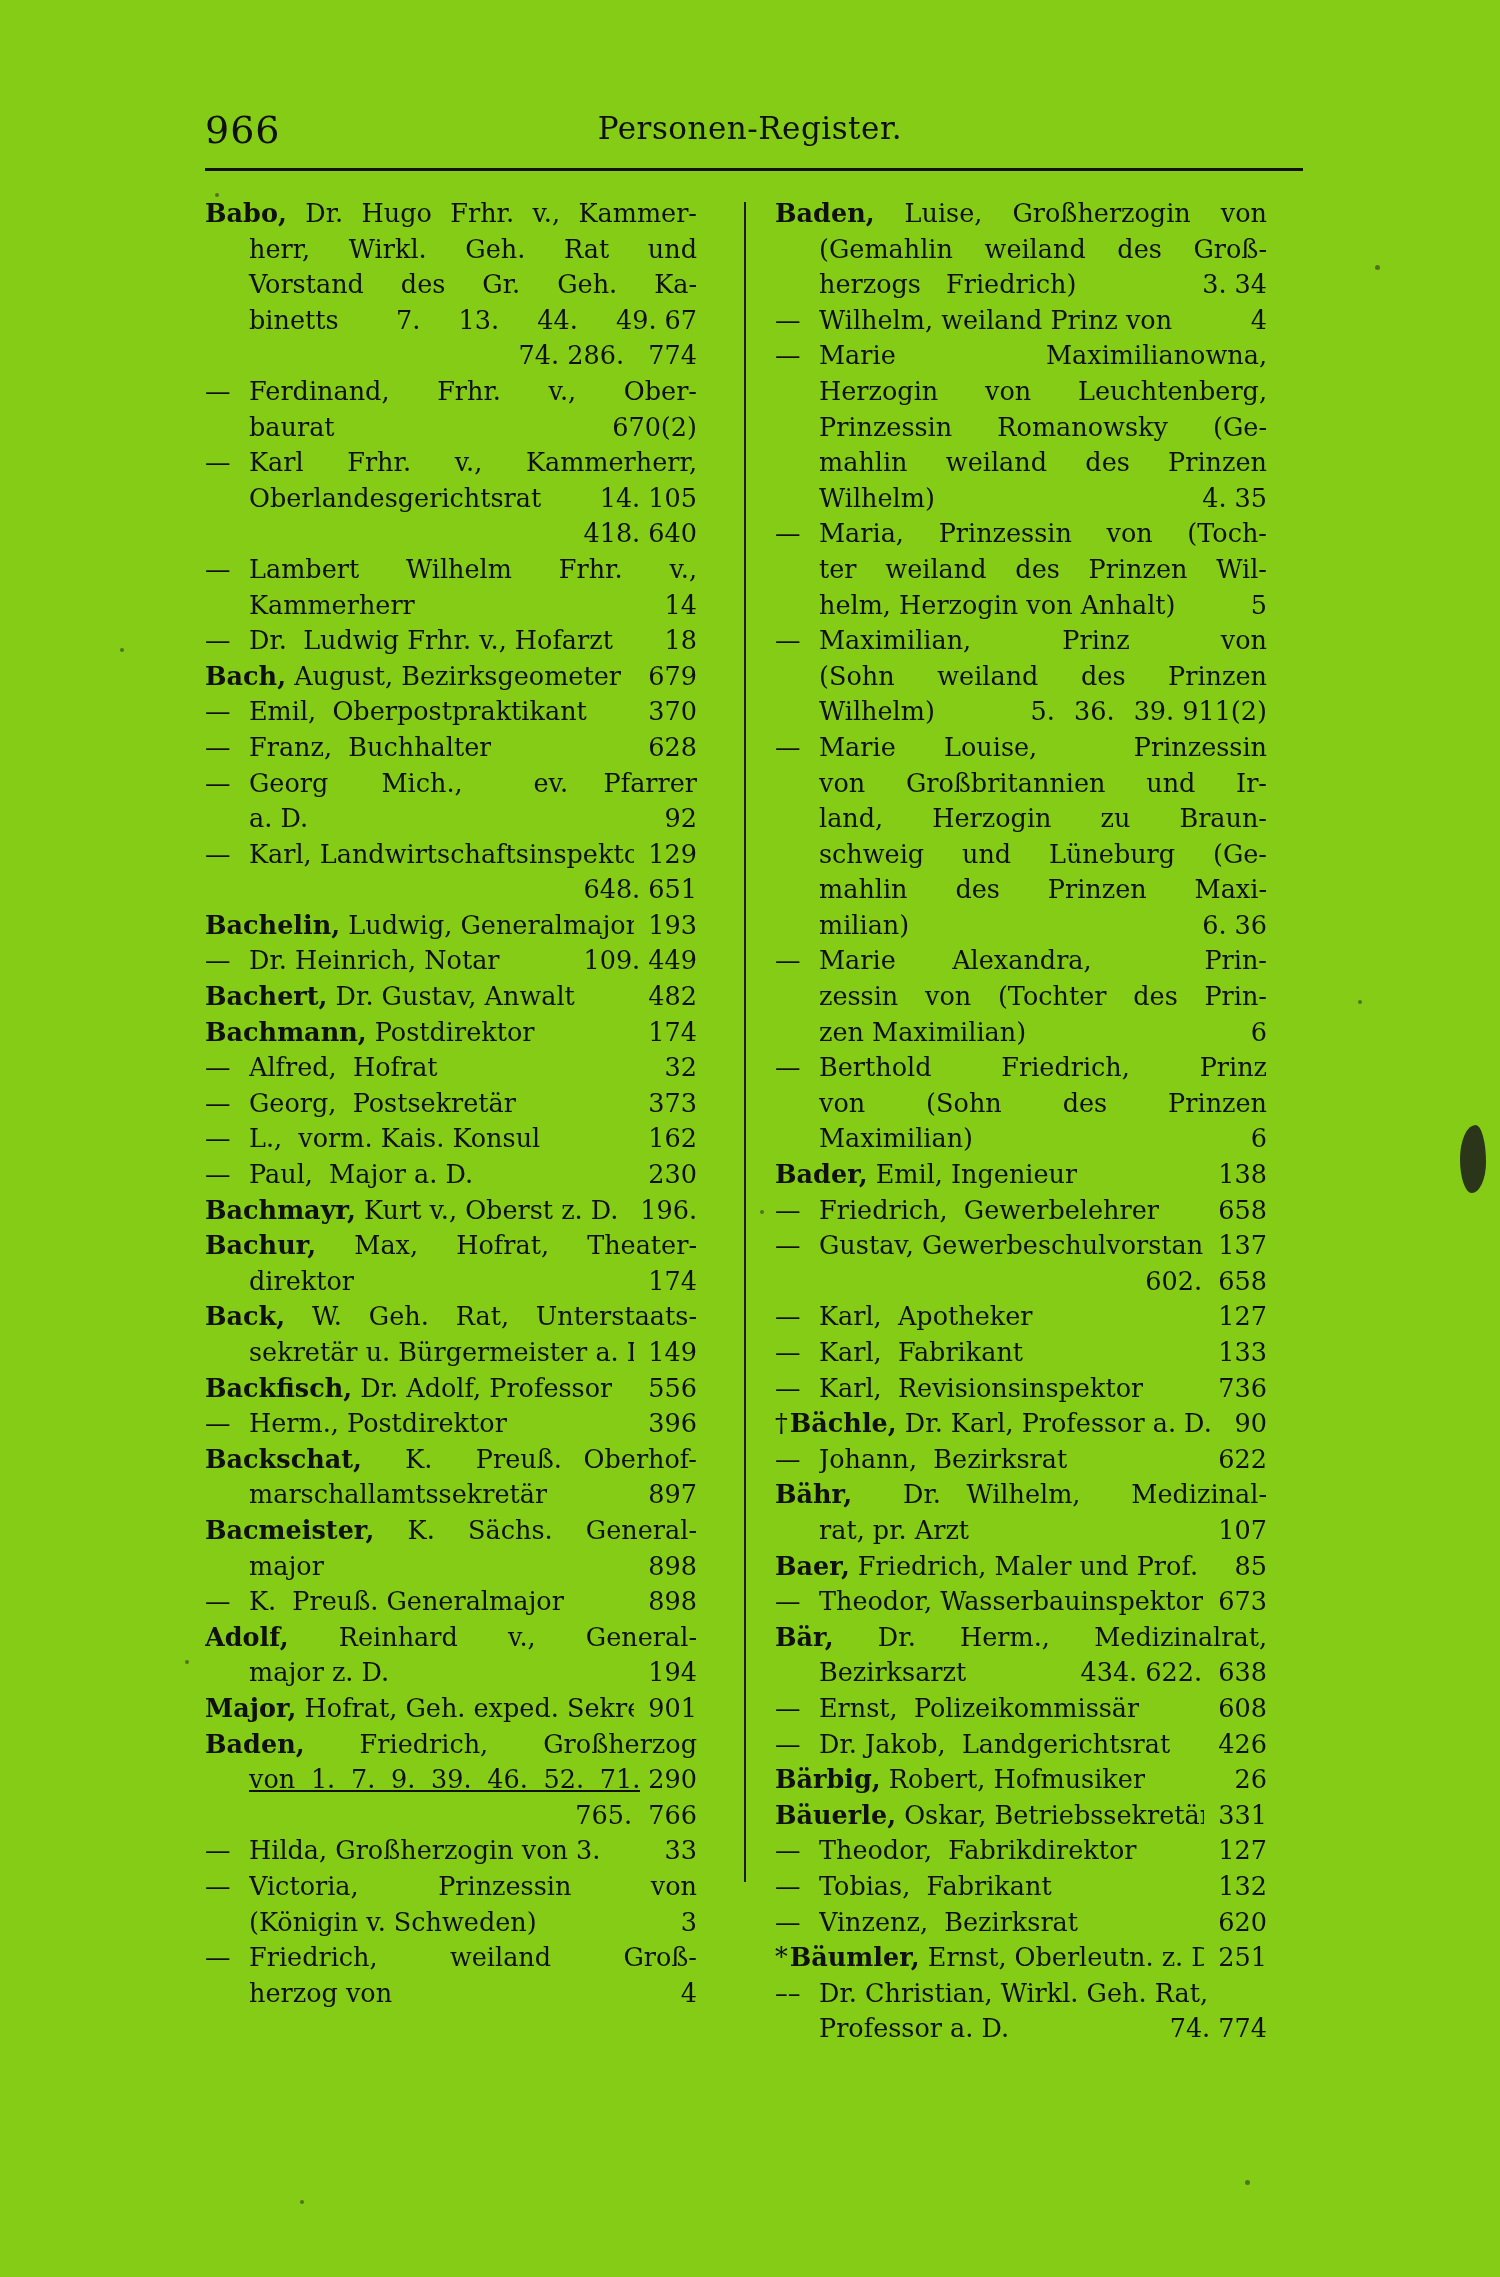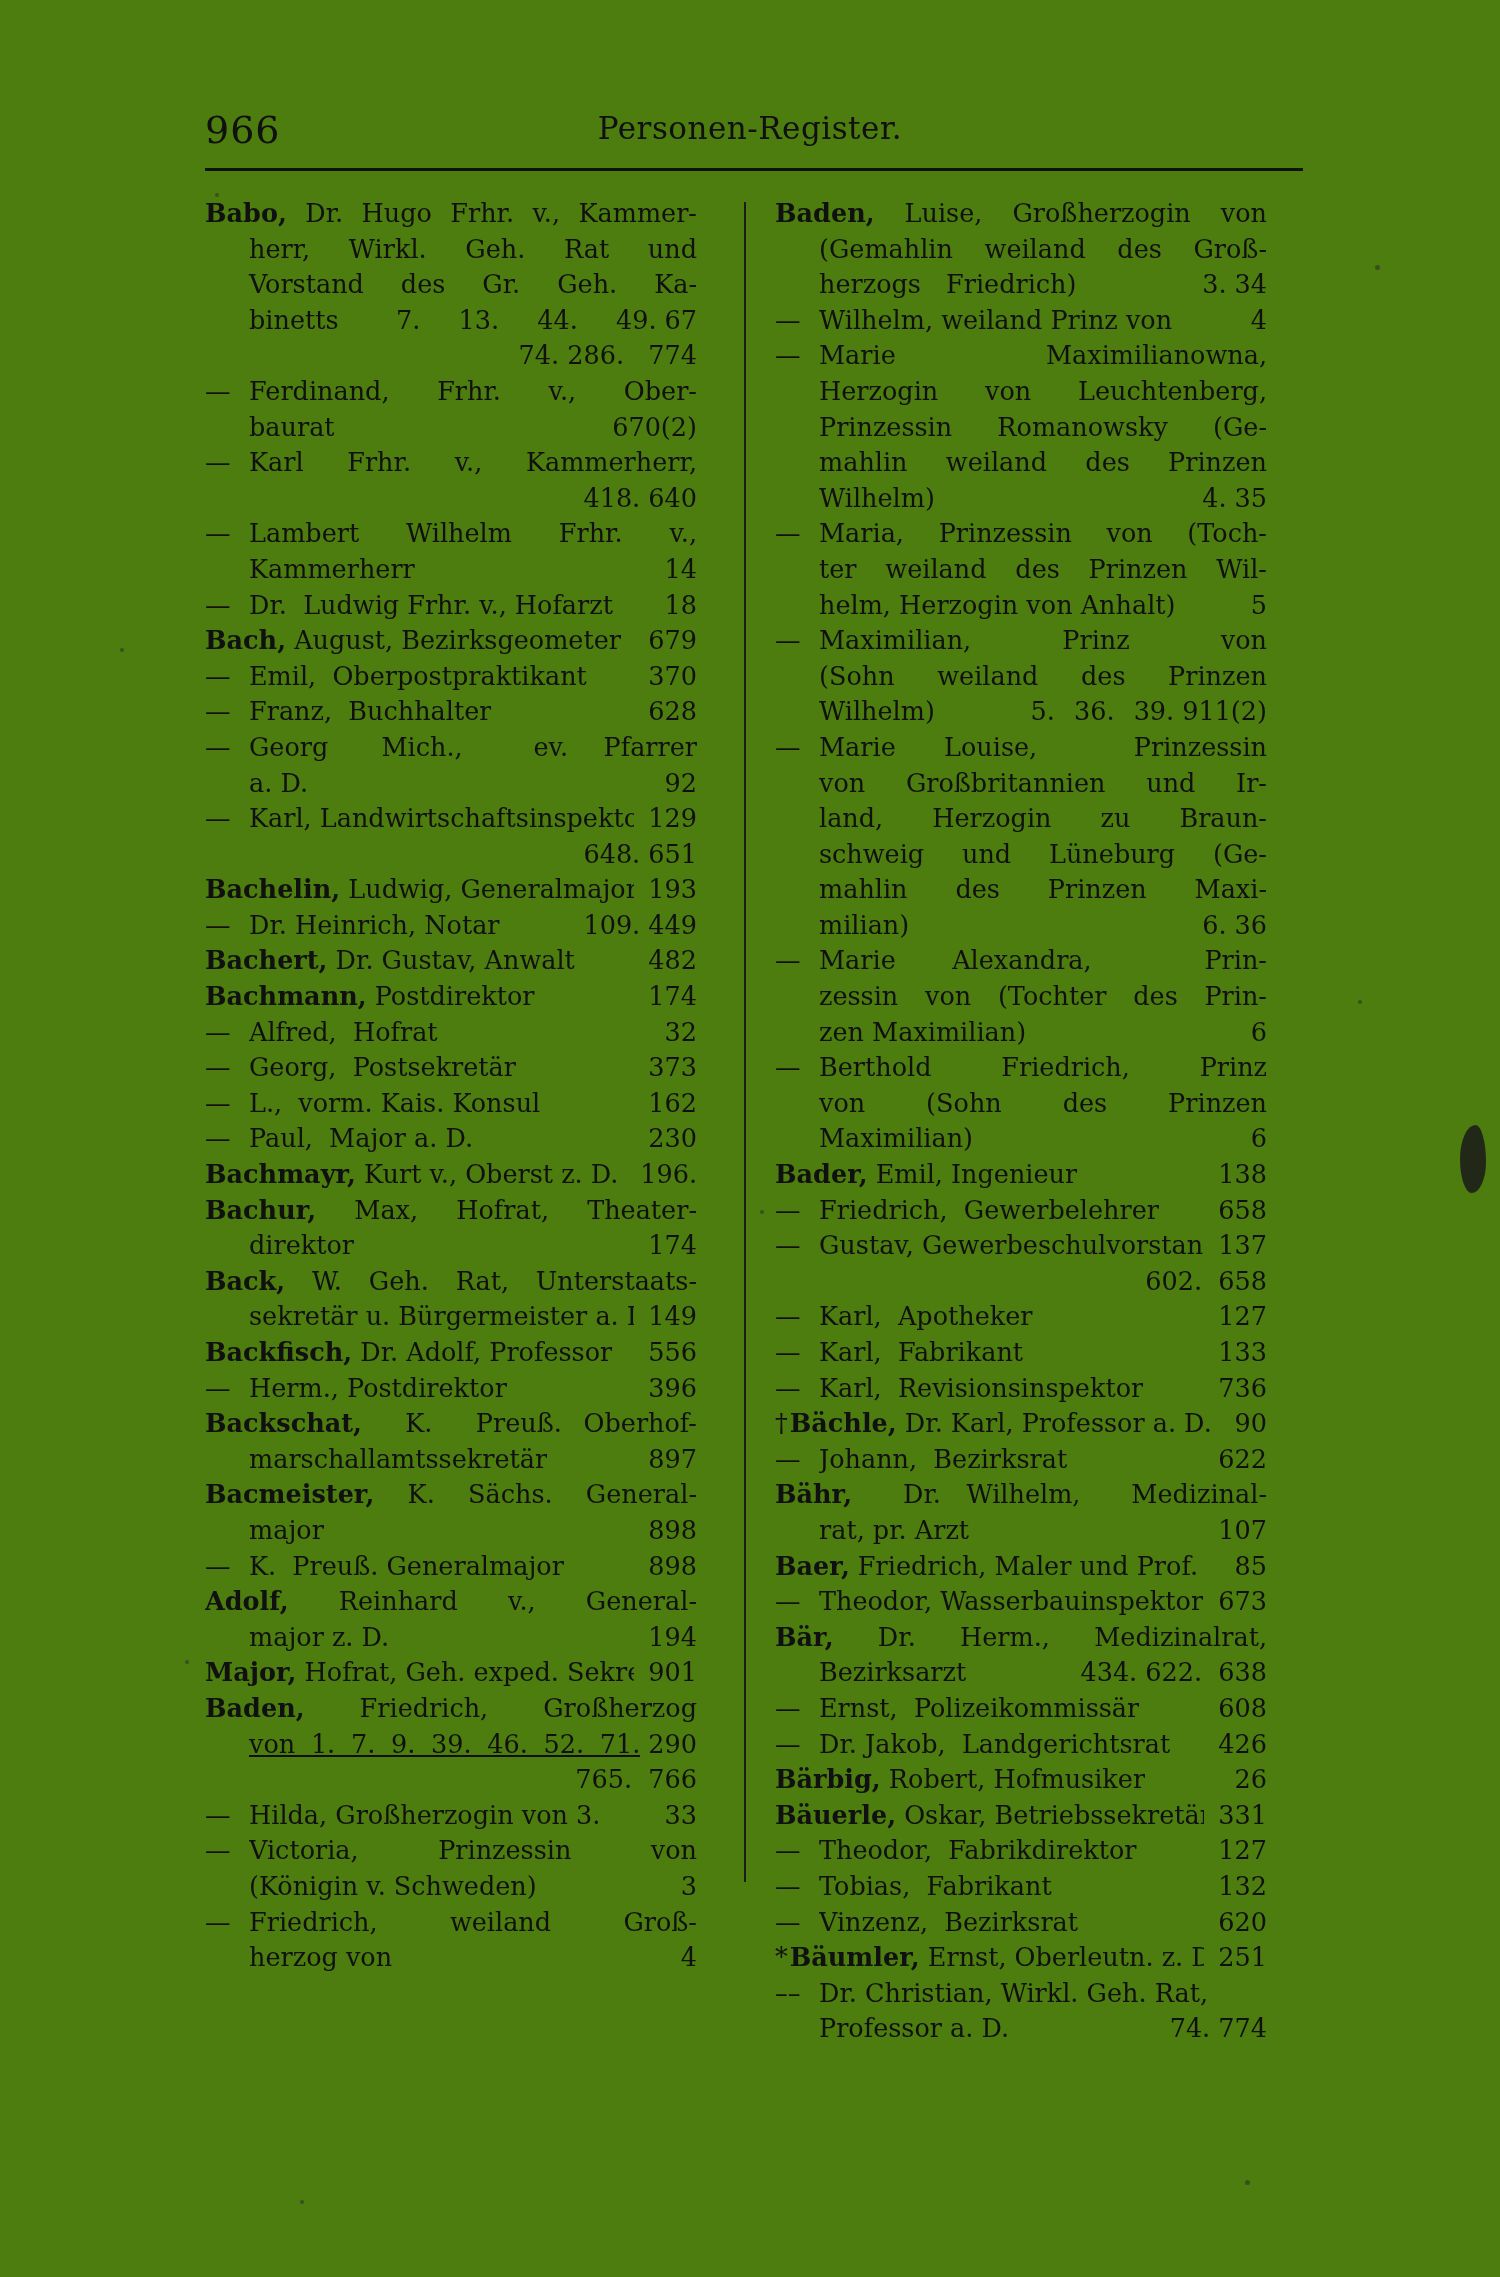--- a/index.html
+++ b/index.html
@@ -13,21 +13,21 @@
     position: relative;
     font-family: "DejaVu Serif", "Liberation Serif", serif;
     color: #101010;
     overflow: hidden;
   }
 
   
   .page-sheet {
     position: absolute;
     inset: 0;
-    background: #4d7c0f;
+    background: #84cc16;
   }
 
   
   .running-head {
     position: absolute;
     left: 205px;
     top: 108px;
     width: 1090px;
     height: 50px;
   }
@@ -172,20 +172,21 @@
           <div class="line just"><span class="txt ind1" style="flex: 1 1 auto; display: block; text-align: justify; text-align-last: justify;">Vorstand des Gr. Geh. Ka-</span></div>
           <div class="line just"><span class="txt ind1" style="flex: 1 1 auto; display: block; text-align: justify; text-align-last: justify;">binetts   7.  13.  44.  49.</span><span class="pg">67</span></div>
           <div class="line pgonly"><span class="pg">74. 286.   774</span></div>
         </div>
         <div class="entry">
           <div class="line just"><span class="dash">— </span><span class="txt" style="flex: 1 1 auto; display: block; text-align: justify; text-align-last: justify;">Ferdinand,  Frhr.  v.,  Ober-</span></div>
           <div class="line"><span class="txt ind1">baurat</span><span class="filler"></span><span class="pg">670(2)</span></div>
         </div>
         <div class="entry">
           <div class="line just"><span class="dash">— </span><span class="txt" style="flex: 1 1 auto; display: block; text-align: justify; text-align-last: justify;">Karl  Frhr.  v.,  Kammerherr,</span></div>
+          <div class="line"><span class="txt ind1">Oberlandesgerichtsrat</span><span class="filler"></span><span class="pg">14. 105</span></div>
           <div class="line pgonly"><span class="pg">418. 640</span></div>
         </div>
         <div class="entry">
           <div class="line just"><span class="dash">— </span><span class="txt" style="flex: 1 1 auto; display: block; text-align: justify; text-align-last: justify;">Lambert  Wilhelm  Frhr.  v.,</span></div>
           <div class="line"><span class="txt ind1">Kammerherr</span><span class="filler"></span><span class="pg">14</span></div>
         </div>
         <div class="entry">
           <div class="line"><span class="dash">— </span><span class="txt">Dr.  Ludwig Frhr. v., Hofarzt</span><span class="filler"></span><span class="pg">18</span></div>
         </div>
         <div class="entry">

